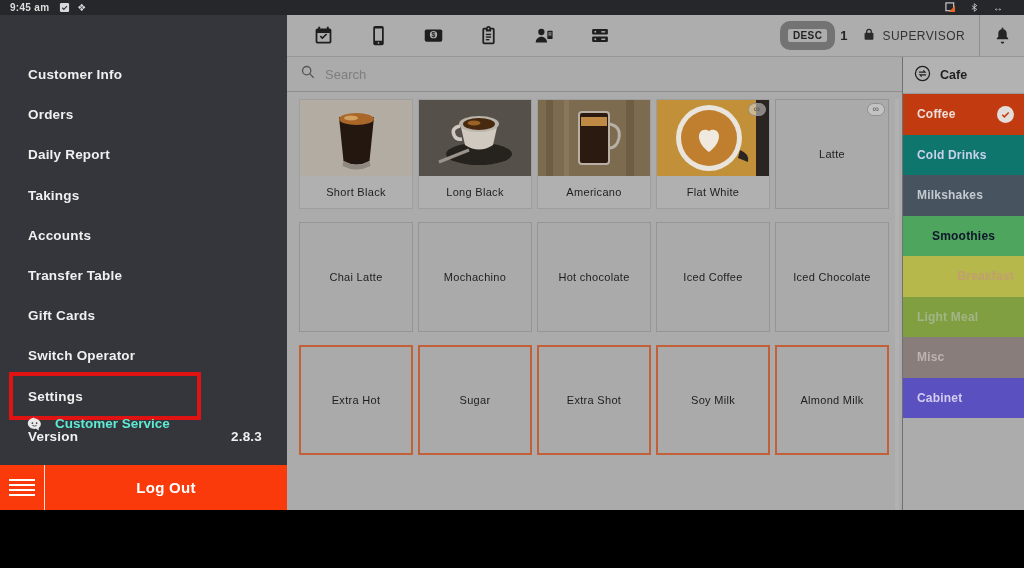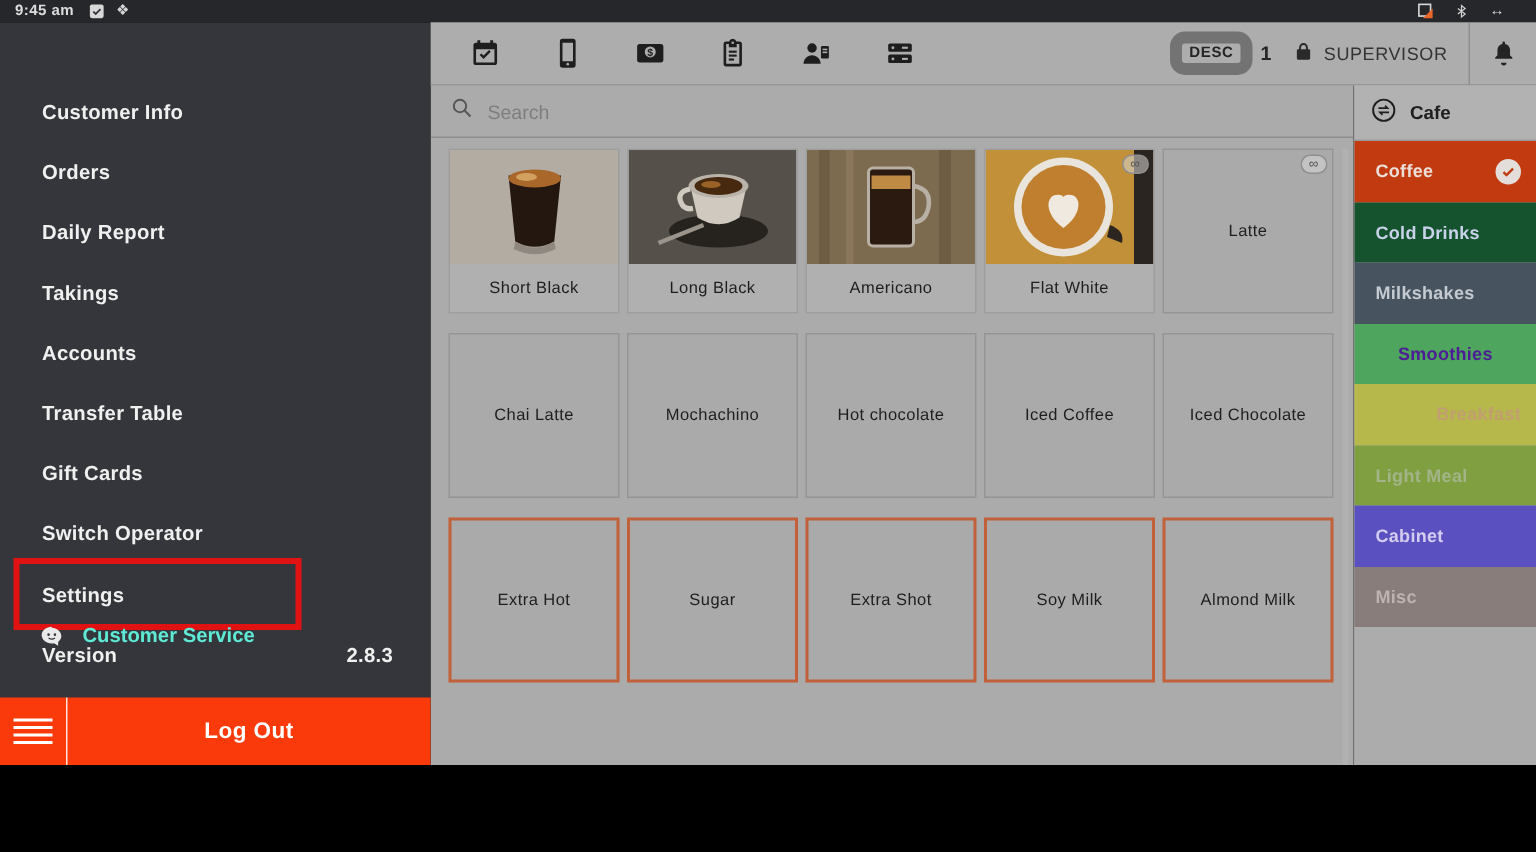--- a/index.html
+++ b/index.html
@@ -303,40 +303,40 @@
         </div>
 
         <div class="cat" style="background-color: rgb(193, 58, 16); color: rgb(236, 223, 218);">
           <span>Coffee</span>
           <span class="check">
             <svg width="11" height="11" viewBox="0 0 24 24">
                 <path d="M5 12.5l4.5 4.5L19 7.5" fill="none" stroke="#C13A10" stroke-width="3.4"></path>
               </svg>
           </span>
         </div>
-        <div class="cat" style="background-color: #14532d; color: rgb(201, 210, 234);">
+        <div class="cat" style="background-color: #0f766e; color: rgb(201, 210, 234);">
           <span>Cold Drinks</span>
         </div>
         <div class="cat" style="background-color: rgb(71, 84, 96); color: rgb(196, 202, 208);">
           <span>Milkshakes</span>
         </div>
-        <div class="cat" style="background-color: rgb(78, 165, 94); color: #4c1d95; padding-left: 29px;">
+        <div class="cat" style="background-color: rgb(78, 165, 94); color: #0f172a; padding-left: 29px;">
           <span>Smoothies</span>
         </div>
         <div class="cat" style="background-color: rgb(182, 184, 75); color: rgb(193, 159, 112); justify-content: flex-end;">
           <span>Breakfast</span>
         </div>
         <div class="cat" style="background-color: rgb(127, 159, 64); color: rgb(163, 180, 137);">
           <span>Light Meal</span>
         </div>
+        <div class="cat" style="background-color: rgb(136, 125, 122); color: rgb(189, 179, 177);">
+          <span>Misc</span>
+        </div>
         <div class="cat" style="background-color: rgb(91, 80, 191); color: rgb(211, 206, 240);">
           <span>Cabinet</span>
-        </div>
-        <div class="cat" style="background-color: rgb(136, 125, 122); color: rgb(189, 179, 177);">
-          <span>Misc</span>
         </div>
         <div class="cat-filler"></div>
       </div>
     </div>
   </div>
 
   <div class="drawer">
     <ul class="menu">
       <li>Customer Info</li>
       <li>Orders</li>

